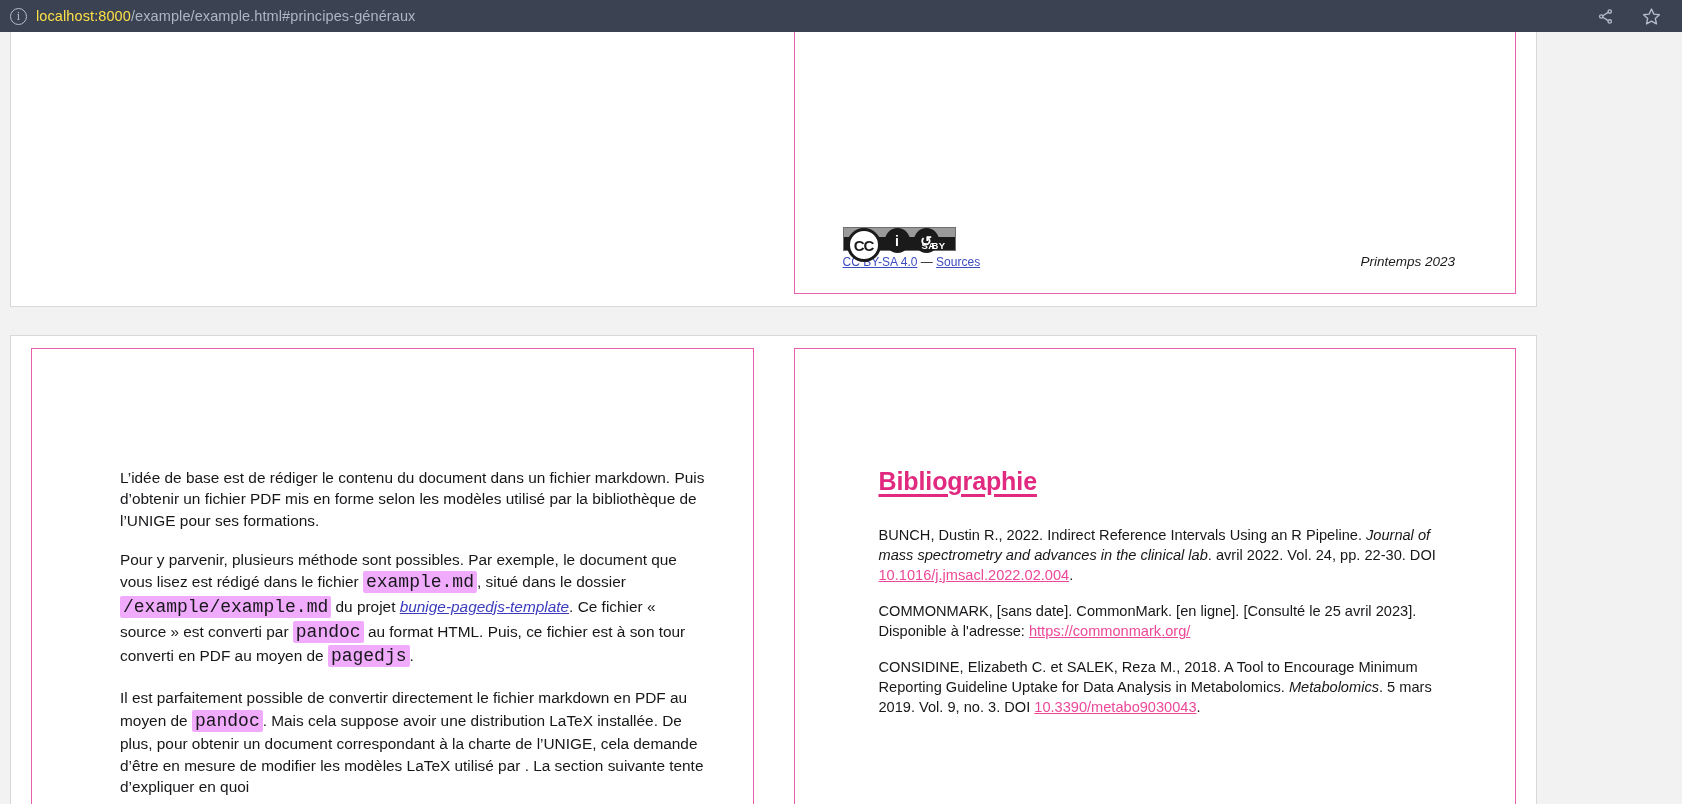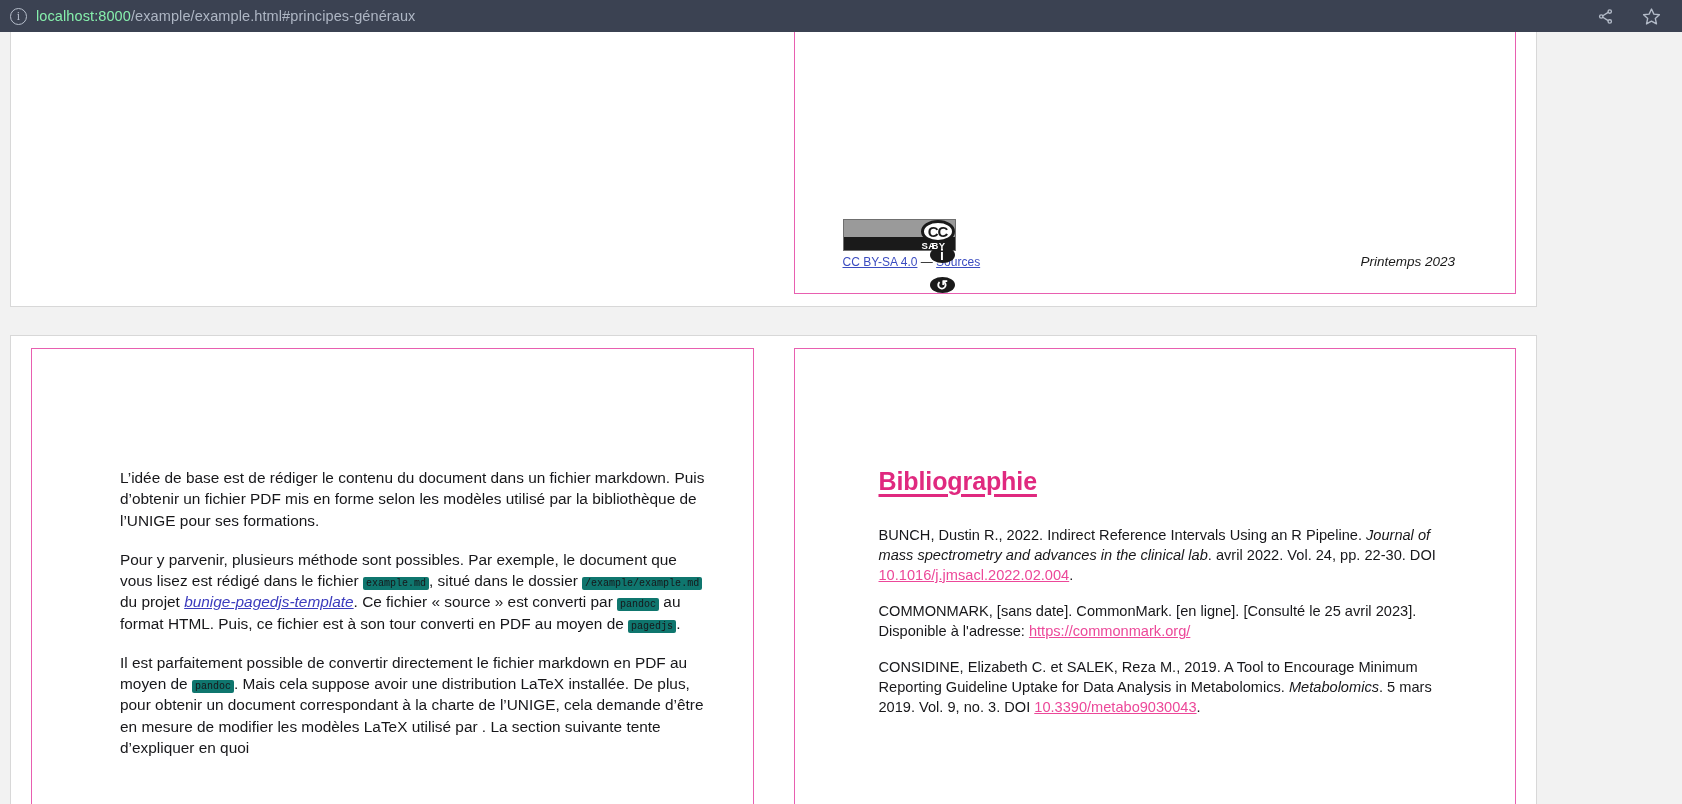--- a/index.html
+++ b/index.html
@@ -39,21 +39,21 @@
     flex: 0 0 auto;
   }
   #url-text {
     color: #aeb6c4;
     font-size: 14.5px;
     white-space: nowrap;
     overflow: hidden;
     text-overflow: ellipsis;
     letter-spacing: .1px;
   }
-  #url-text .host { color: #86efac; }
+  #url-text .host { color: #fde047; }
   #chrome-actions {
     display: flex; align-items: center; gap: 24px;
     flex: 0 0 auto;
     padding-right: 6px;
   }
   .chrome-btn {
     width: 22px; height: 22px;
     display: flex; align-items: center; justify-content: center;
     cursor: pointer;
   }
@@ -106,29 +106,28 @@
     position: absolute;
     left: 48px;
     bottom: 24px;
     right: 60px;
     display: flex;
     align-items: flex-end;
     justify-content: space-between;
   }
   .cc-block { display: flex; flex-direction: column; gap: 4px; }
   .cc-badge {
-    width: 113px; height: 32px;
+    width: 113px; height: 24px;
     background: #9a9a9a;
     border: 1px solid #6f6f6f;
     display: flex;
-    align-items: flex-end;
+    align-items: flex-start;
     position: relative;
     padding-left: 3px;
     gap: 4px;
-    flex-direction: column;
   }
   .cc-badge .strip {
     position: absolute;
     left: 0; right: 0; bottom: 0;
     height: 13px;
     background: #1a1a1a;
   }
   .cc-badge .glyph {
     position: relative;
     z-index: 2;
@@ -199,22 +198,22 @@
   p.body {
     margin: 0 0 18px 0;
     font-size: 15.4px;
     line-height: 1.38;
     color: #17171a;
     font-family: "Liberation Sans", sans-serif;
   }
   p.body a { color: #3b3bbd; text-decoration: underline; font-style: italic; }
   code {
     font-family: "Liberation Mono", monospace;
-    font-size: 10px;
-    background: #0f766e;
+    font-size: 18px;
+    background: #f0abfc;
     padding: 1px 3px;
     border-radius: 2px;
     color: #17171a;
   }
 
   .bib-entry {
     margin: 0 0 16px 0;
     font-size: 14.6px;
     line-height: 1.37;
     color: #17171a;
@@ -290,20 +289,20 @@
       </div>
     </div>
 
     <div class="page-col" id="page-right">
       <div class="page-box">
         <div class="content">
           <h1 class="section-title">Bibliographie</h1>
           <div id="bib-entries">
               <p class="bib-entry"><span>BUNCH, Dustin R., 2022. Indirect Reference Intervals Using an R Pipeline. </span><i>Journal of mass spectrometry and advances in the clinical lab</i><span>. avril 2022. Vol. 24, pp. 22-30. DOI </span><a href="#">10.1016/j.jmsacl.2022.02.004</a><span>.</span></p>
               <p class="bib-entry"><span>COMMONMARK, [sans date]. CommonMark. [en ligne]. [Consulté le 25 avril 2023]. Disponible à l'adresse: </span><a href="#">https://commonmark.org/</a></p>
-              <p class="bib-entry"><span>CONSIDINE, Elizabeth C. et SALEK, Reza M., 2019. A Tool to Encourage Minimum Reporting Guideline Uptake for Data Analysis in Metabolomics. </span><i>Metabolomics</i><span>. 5 mars 2019. Vol. 9, no. 3. DOI </span><a href="#">10.3390/metabo9030043</a><span>.</span></p>
+              <p class="bib-entry"><span>CONSIDINE, Elizabeth C. et SALEK, Reza M., 2018. A Tool to Encourage Minimum Reporting Guideline Uptake for Data Analysis in Metabolomics. </span><i>Metabolomics</i><span>. 5 mars 2019. Vol. 9, no. 3. DOI </span><a href="#">10.3390/metabo9030043</a><span>.</span></p>
             </div>
         </div>
       </div>
     </div>
 
   </div>
 </div>
 
 </body></html>

